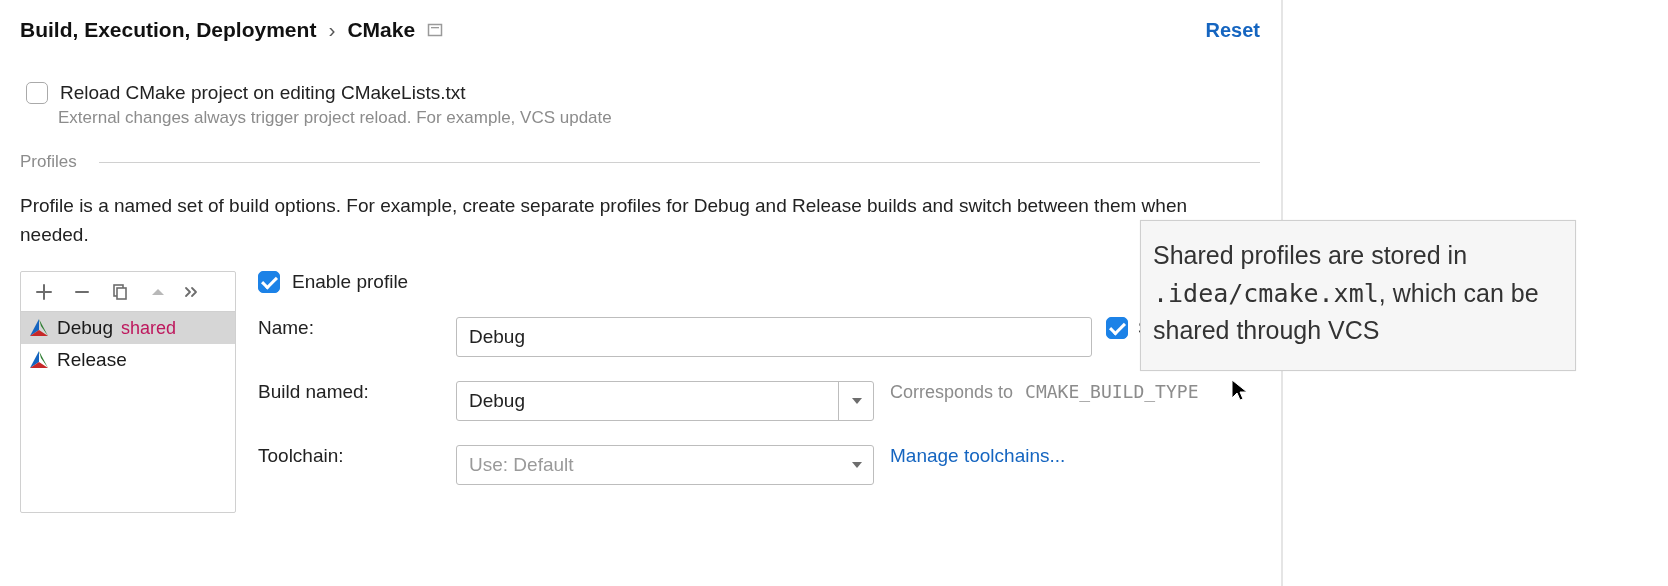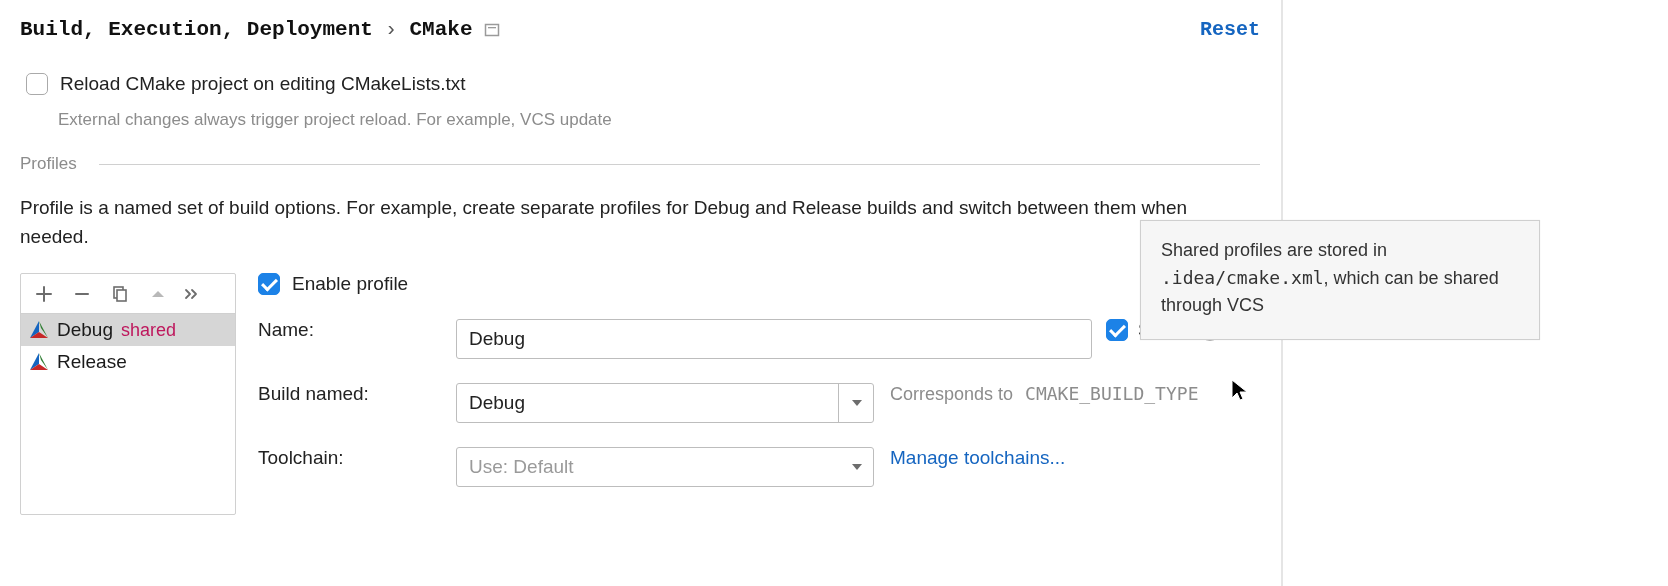--- a/index.html
+++ b/index.html
@@ -16,24 +16,23 @@
       width: 1668px;
       height: 586px;
       overflow: hidden;
     }
     .main-area {
       width: 1280px;
       padding: 18px 20px 0 20px;
     }
     .breadcrumb-row {
       display: flex;
-      align-items: flex-start;
+      align-items: flex-end;
       justify-content: space-between;
-      margin-bottom: 32px;
-      font-family: Liberation Mono, monospace;
+      margin-bottom: 40px;
     }
     .breadcrumb-left {
       display: flex;
       align-items: center;
       gap: 12px;
       font-size: 21px;
     }
     .breadcrumb-parent {
       font-weight: 700;
       color: #111;
@@ -54,21 +53,21 @@
     .reset-link {
       color: #1565c0;
       font-weight: 700;
       font-size: 20px;
       cursor: pointer;
     }
     .checkbox-row {
       display: flex;
       align-items: center;
       gap: 12px;
-      margin-bottom: 15px;
+      margin-bottom: 4px;
       padding-left: 6px;
     }
     .checkbox {
       width: 22px;
       height: 22px;
       border: 1px solid #aaa;
       border-radius: 5px;
       background: #fff;
       display: inline-flex;
       align-items: center;
@@ -283,25 +282,25 @@
       width: 2px;
       height: 586px;
       background: #e5e5e5;
     }
     .tooltip-box {
       position: absolute;
       left: 1140px;
       top: 220px;
       background: #f6f6f6;
       border: 1px solid #cfcfcf;
-      padding: 16px 20px 20px 20px;
-      font-size: 18px;
+      padding: 16px 20px 20px 12px;
+      font-size: 25px;
       color: #333;
       line-height: 1.5;
-      width: 400px;
+      width: 436px;
       box-shadow: 0 0 1px rgba(0,0,0,0.1);
     }
     .tooltip-box .mono {
       font-family: "SFMono-Regular", Menlo, Consolas, monospace;
     }
     .cursor-pointer {
       position: absolute;
       left: 1230px;
       top: 378px;
       pointer-events: none;

